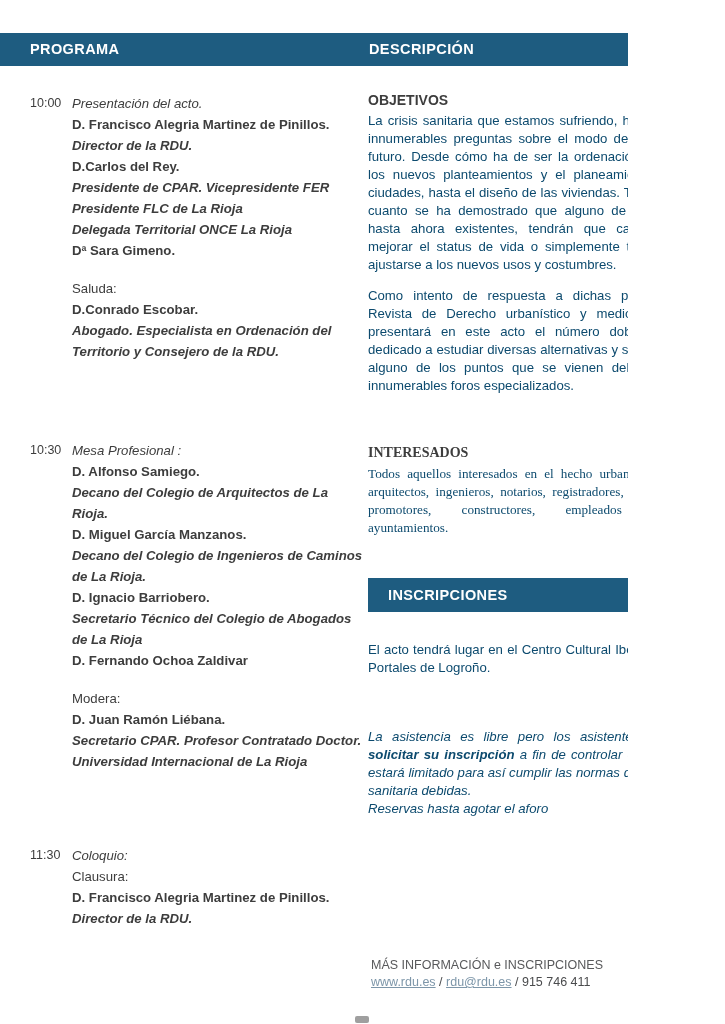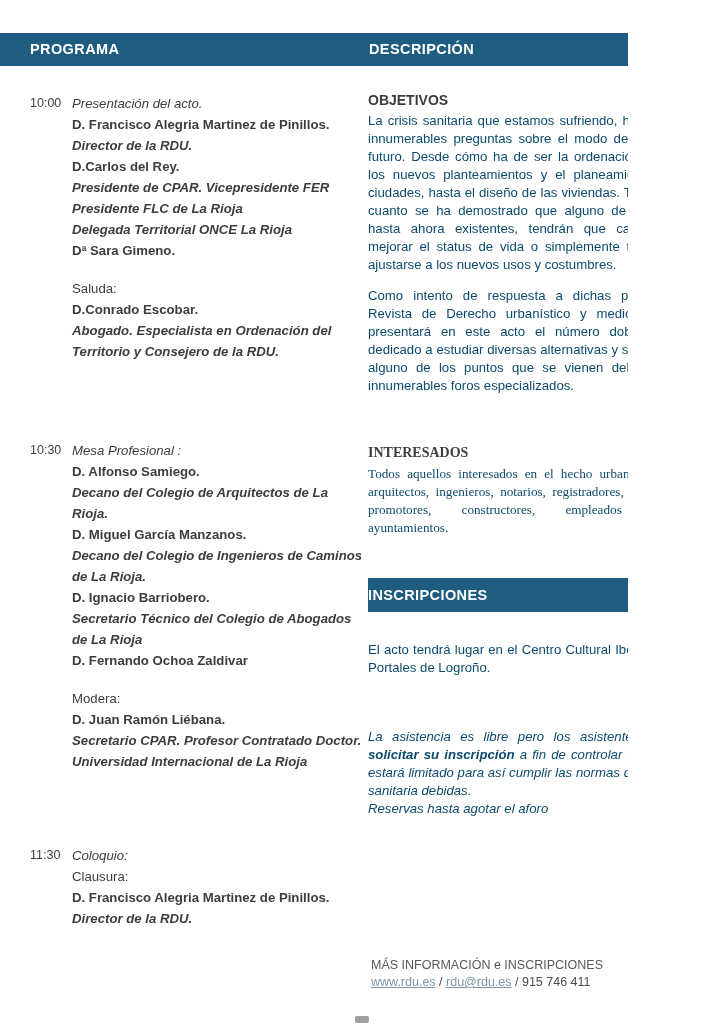--- a/index.html
+++ b/index.html
@@ -75,21 +75,21 @@
   }
   .rpara + .rpara { margin-top: 13px; }
 
   .sub-bar {
     position: absolute;
     left: 368px; top: 578px;
     width: 342px; height: 34px;
     background: #1e5c80;
   }
   .sub-bar .bar-label2 {
-    padding-left: 0;
+    padding-left: 20px;
     line-height: 34px;
     color: #ffffff;
     font-weight: bold;
     font-size: 14.5px;
     letter-spacing: 0.4px;
   }
 
   
   .footer {
     position: absolute;

